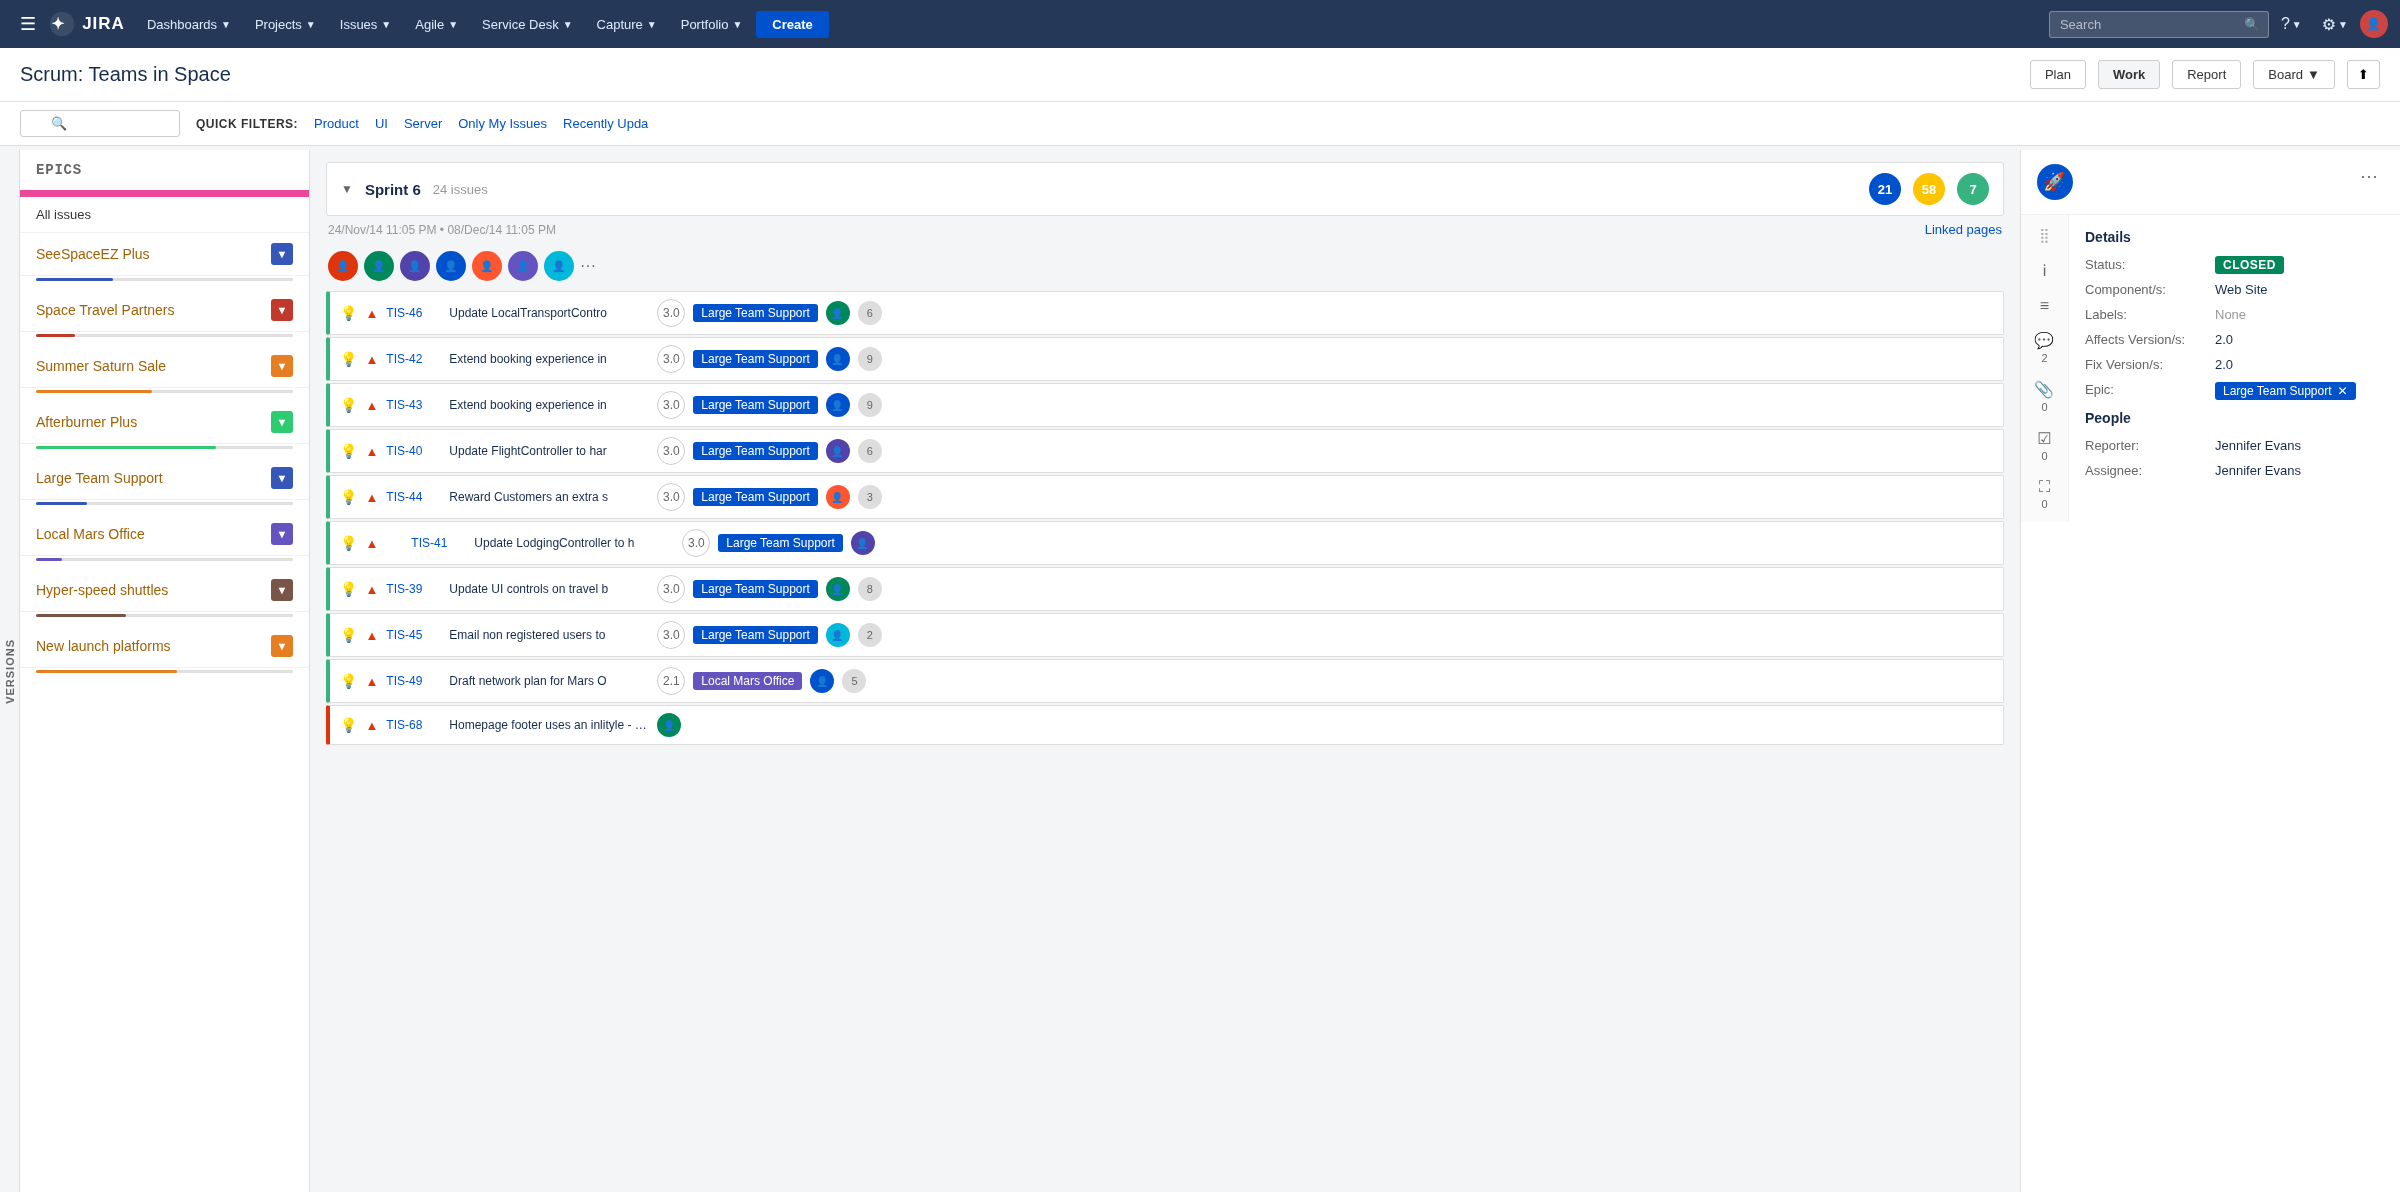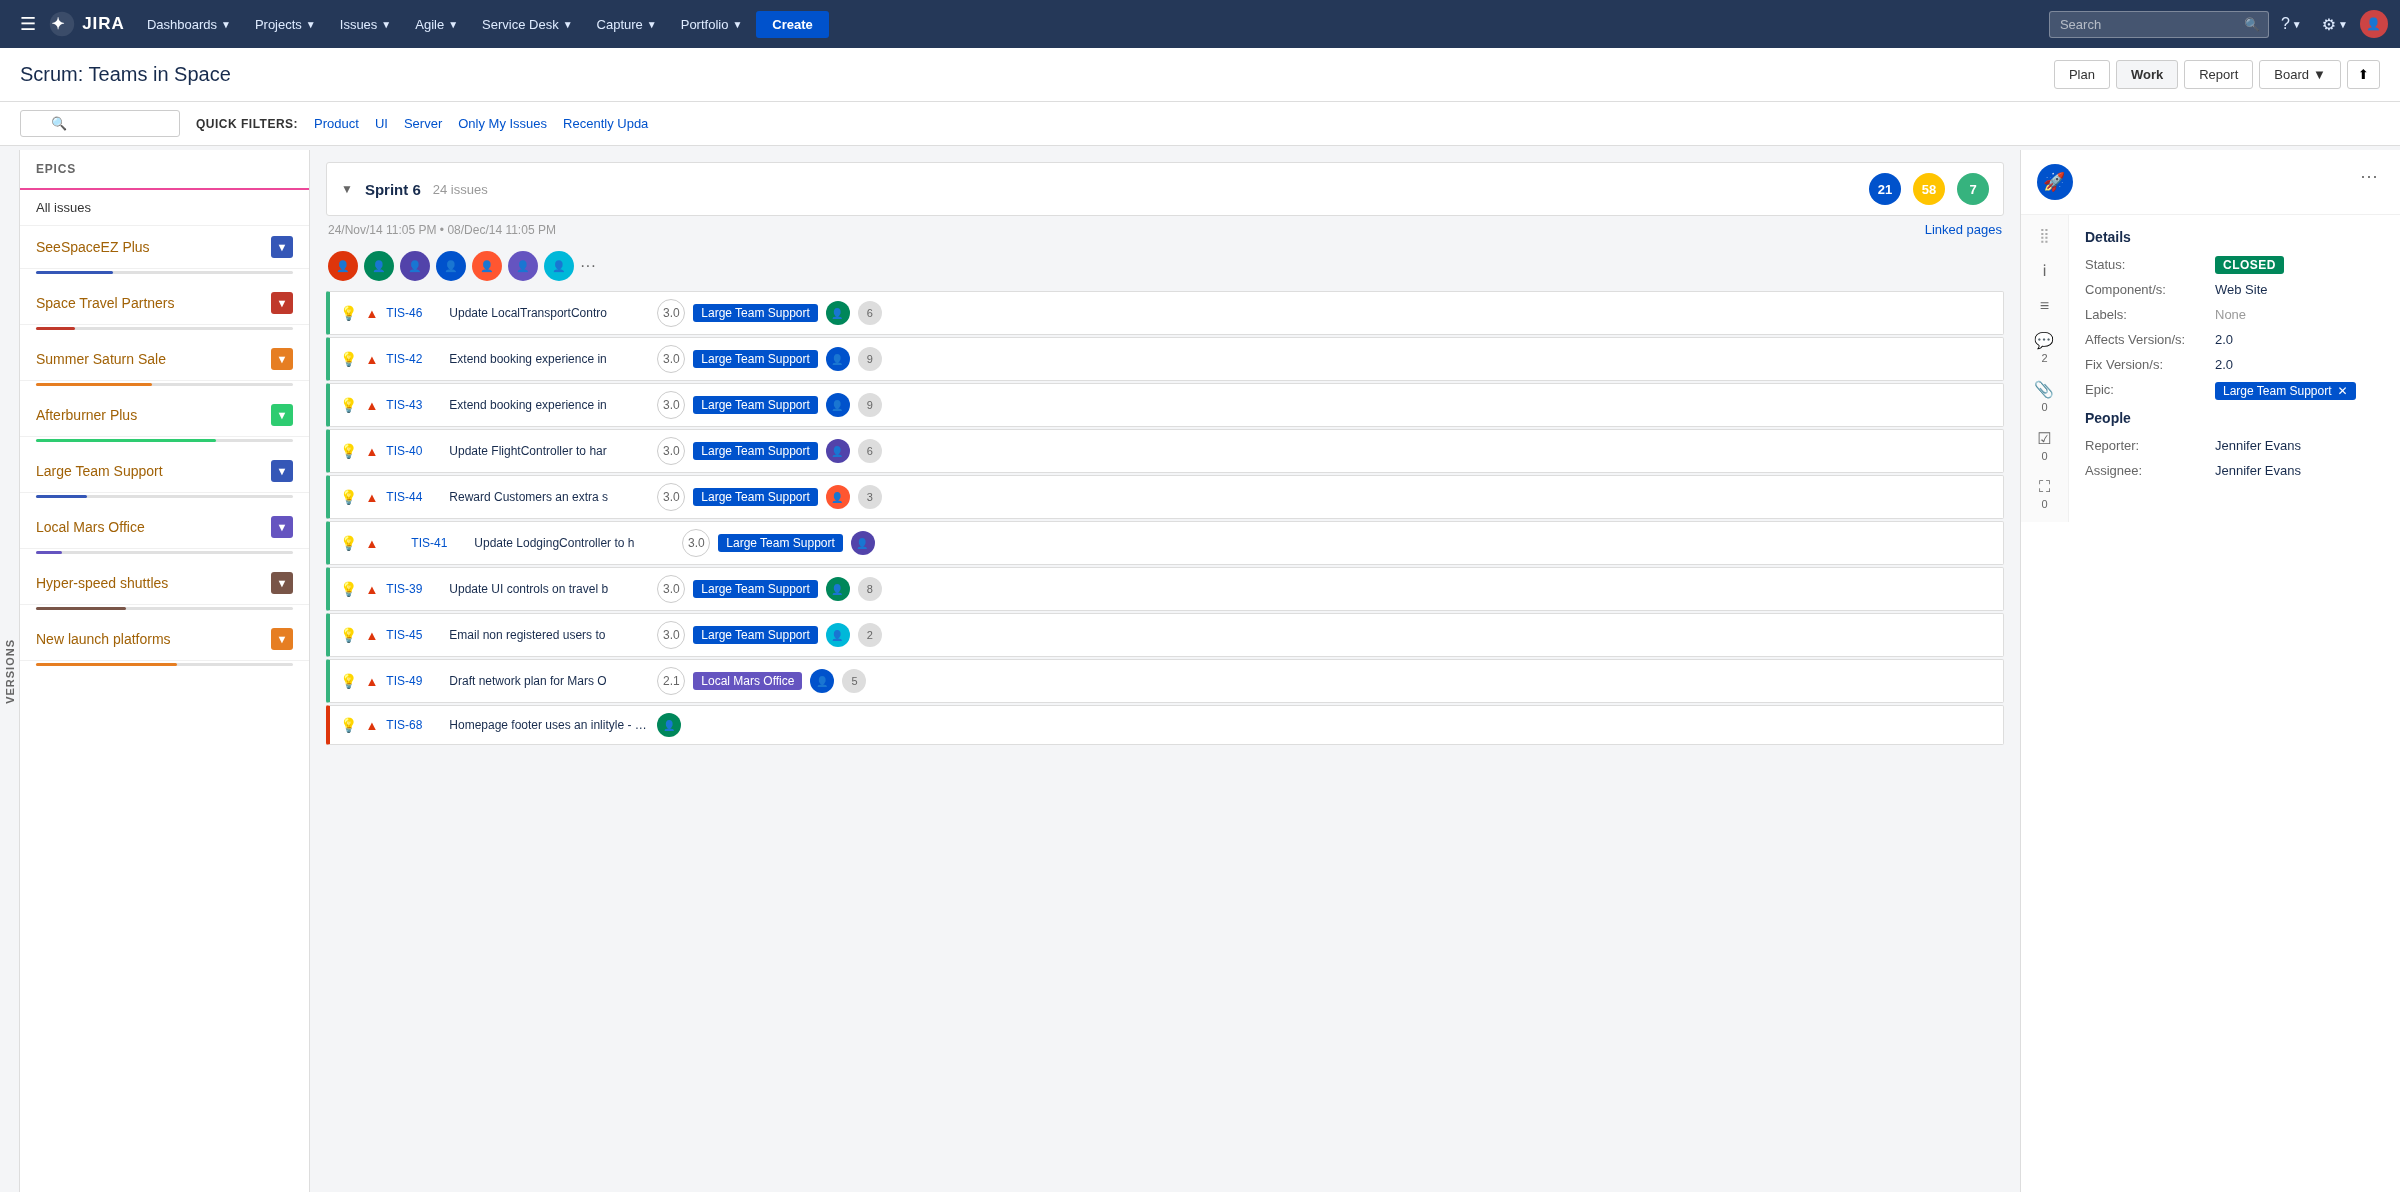--- a/index.html
+++ b/index.html
@@ -64,21 +64,21 @@
       border-bottom: 1px solid #ddd;
       padding: 12px 20px;
       display: flex;
       align-items: center;
       justify-content: space-between;
       position: fixed;
       top: 48px; left: 0; right: 0;
       z-index: 90;
     }
     .page-title { font-size: 20px; font-weight: 400; color: #172b4d; }
-    .sub-header-right { display: flex; gap: 6px; align-items: center; }
+    .sub-header-right { display: flex; gap: 12px; align-items: center; }
     .view-btn {
       border: 1px solid #ccc;
       background: #fff;
       padding: 6px 14px;
       border-radius: 3px;
       cursor: pointer;
       font-size: 13px;
       color: #333;
     }
     .view-btn.active { background: #f4f5f7; font-weight: 600; }
@@ -133,26 +133,27 @@
     
     .epics-sidebar {
       width: 290px;
       background: #fff;
       border-right: 1px solid #ddd;
       overflow-y: auto;
       flex-shrink: 0;
     }
     .epics-header {
       padding: 12px 16px;
-      font-size: 12px;
+      font-size: 14px;
       font-weight: 700;
       color: #666;
       text-transform: uppercase;
       letter-spacing: 0.8px;
-      border-bottom: 2px solid #ec4899;
+      border-bottom: 7px solid #ec4899;
+      font-family: Liberation Mono, monospace;
     }
     .epic-item {
       padding: 10px 16px;
       cursor: pointer;
       border-bottom: 1px solid #f0f0f0;
       display: flex;
       align-items: center;
       justify-content: space-between;
     }
     .epic-item-name { font-size: 14px; color: #a16207; flex: 1; }

